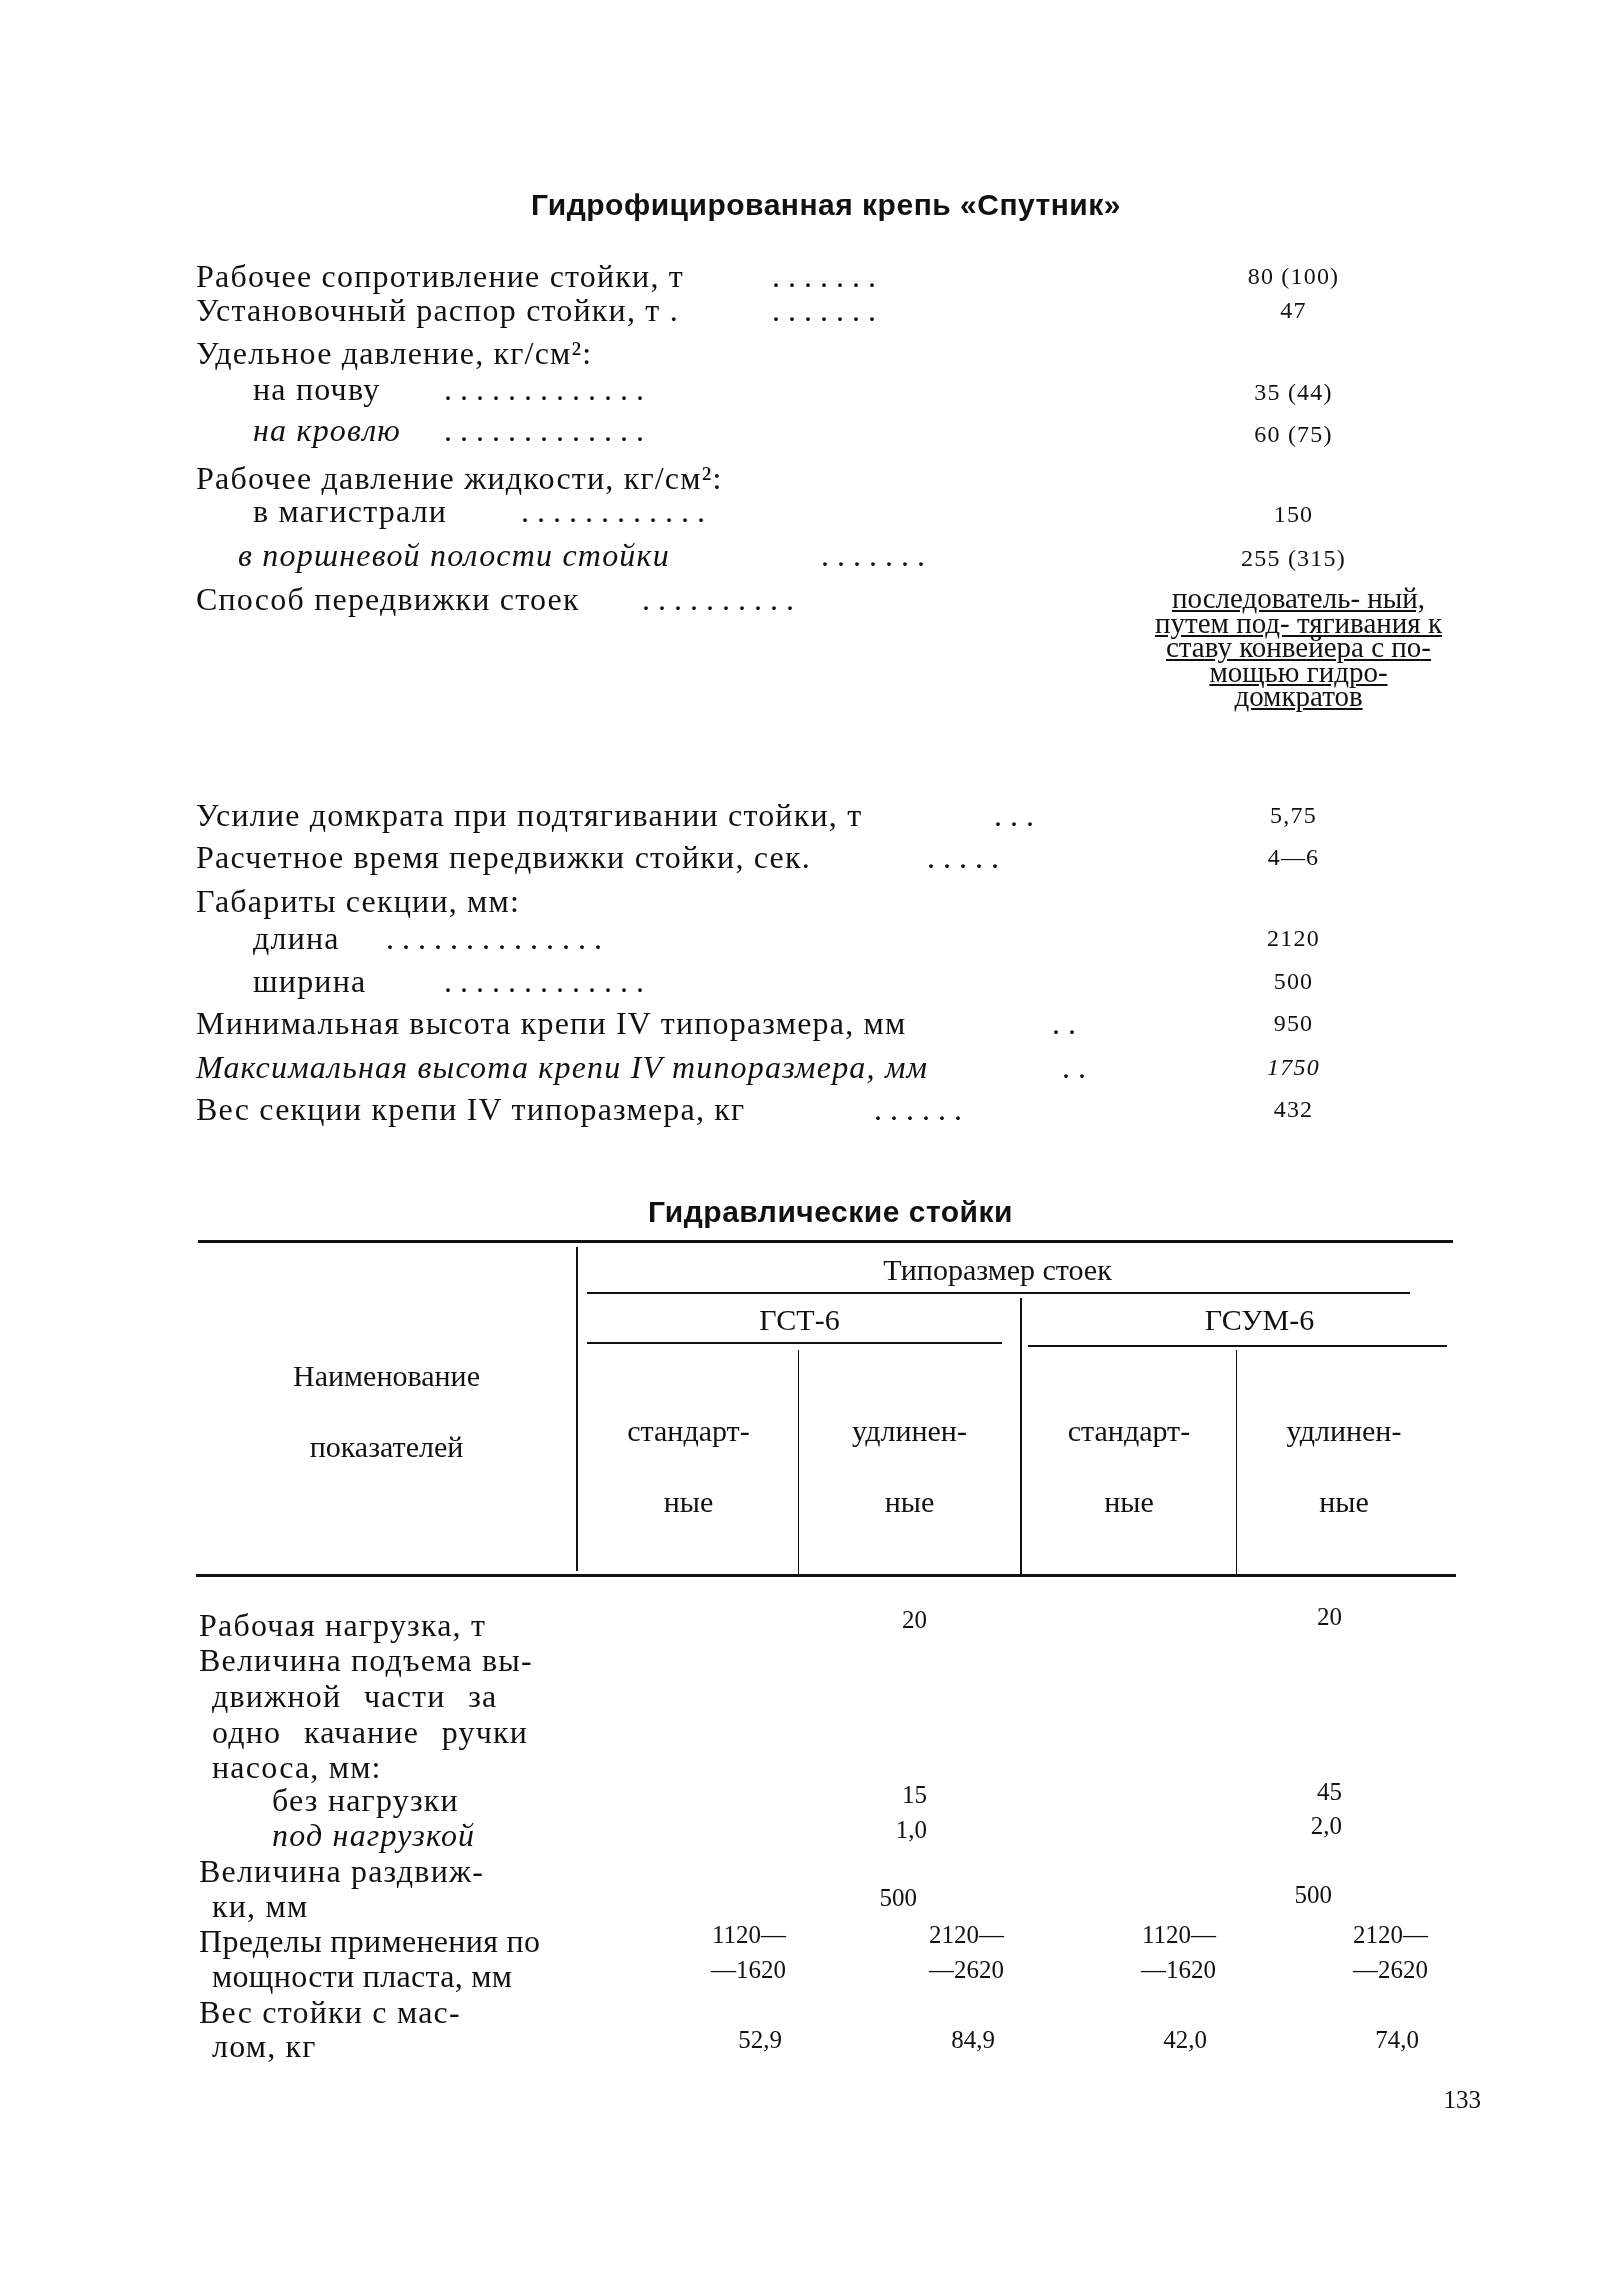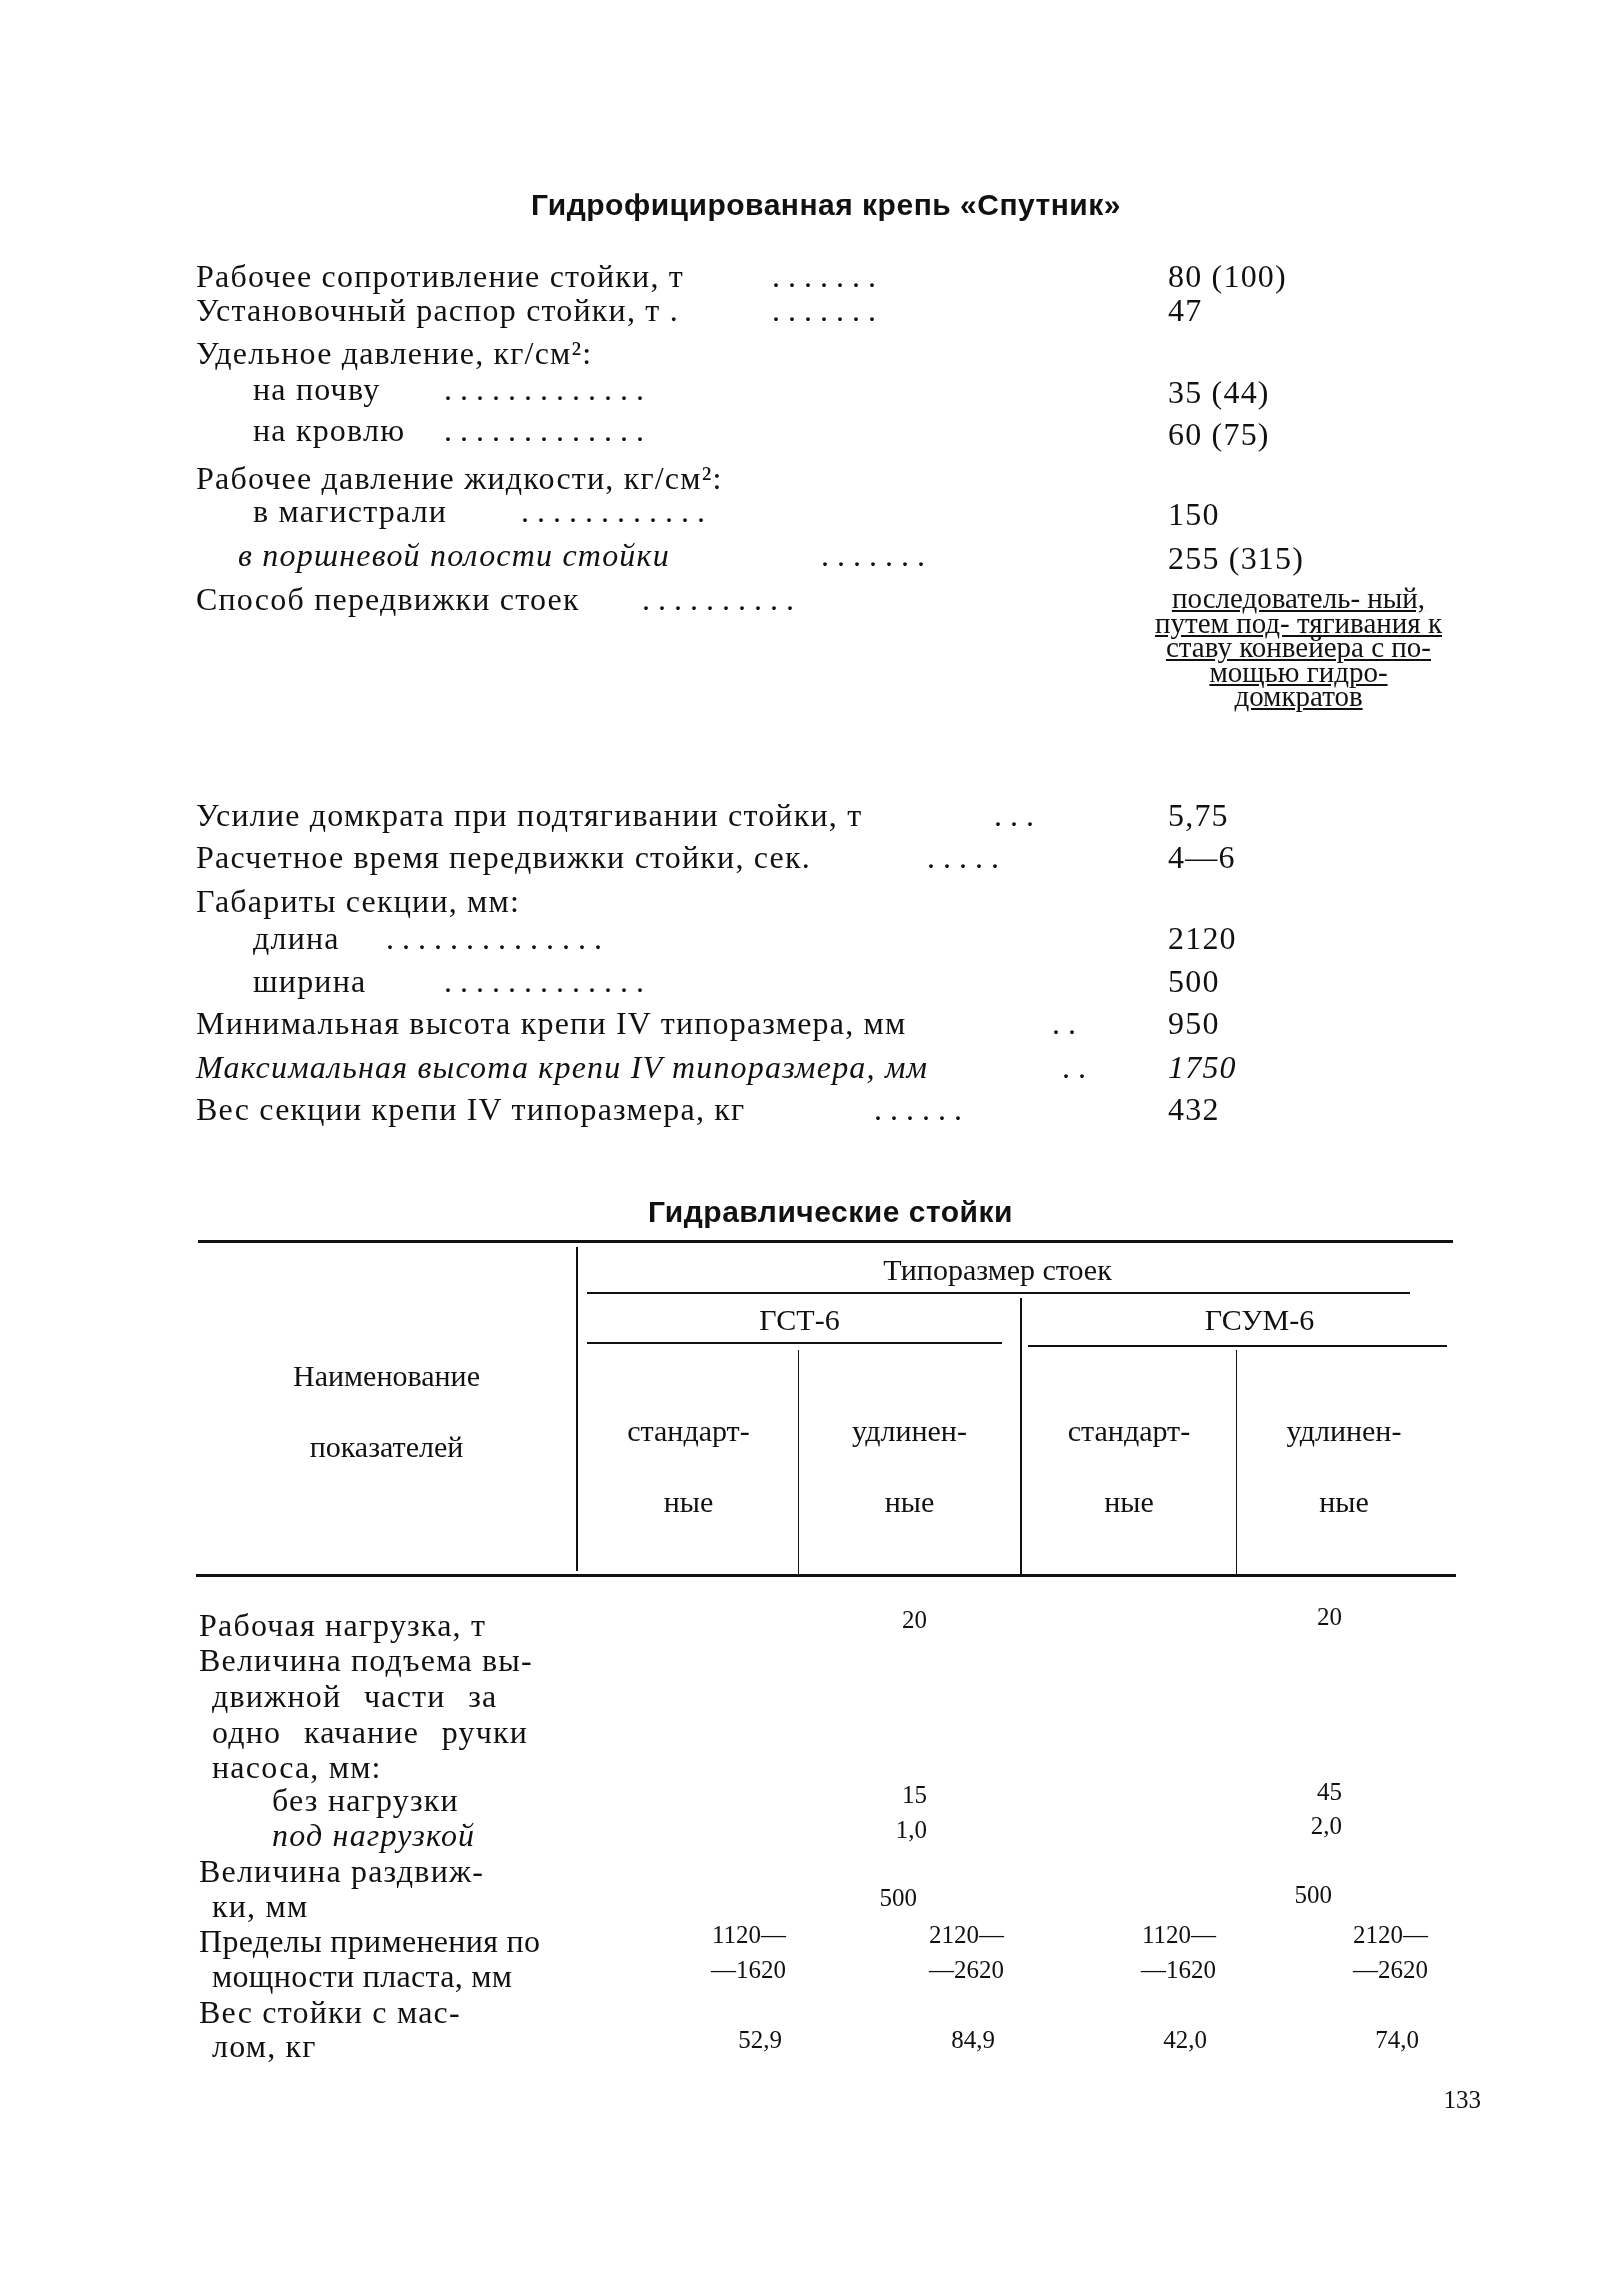--- a/index.html
+++ b/index.html
@@ -3,21 +3,21 @@
 <meta charset="utf-8">
 <style>
   html, body { margin:0; padding:0; background:#ffffff; }
   body { width:1620px; height:2280px; position:relative; overflow:hidden;
          font-family:"Liberation Serif","DejaVu Serif",serif; color:#111; }
   .abs { position:absolute; white-space:nowrap; }
   .title { font-family:"Liberation Sans","DejaVu Sans",sans-serif; font-weight:bold; font-size:30px; letter-spacing:0.5px; }
   .t { font-size:32px; line-height:35px; letter-spacing:1.2px; }
   .it { font-style:italic; }
   .dots { letter-spacing:0; }
-  .val { font-size:32px; width:251px; }
+  .val { font-size:24px; text-align:center; width:251px; }
   .multi { font-size:29px; line-height:24.6px; text-align:center; width:290px; white-space:normal;text-decoration:underline; }
   .rule { position:absolute; background:#111; }
   .hdr { font-size:30px; text-align:center; }
   .cell { font-size:25px; text-align:right; }
 </style>
 </head>
 <body>
 
 <div class="abs title" style="left:512px; top:188px; width:628px; text-align:center;">Гидрофицированная крепь «Спутник»</div>
 
@@ -29,21 +29,21 @@
   <div class="abs t" style="left:196px; top:293px;">Установочный распор стойки, т .</div>
   <div class="abs t dots" style="left:772px; top:293px;">. . . . . . .</div>
   <div class="abs val t" style="left:1168px; top:293px;">47</div>
 
   <div class="abs t" style="left:196px; top:336px;">Удельное давление, кг/см²:</div>
 
   <div class="abs t" style="left:253px; top:372px;">на почву</div>
   <div class="abs t dots" style="left:444px; top:372px;">. . . . . . . . . . . . .</div>
   <div class="abs val t" style="left:1168px; top:375px;">35 (44)</div>
 
-  <div class="abs t" style="left:253px; top:413px;">на кровлю</div>
+  <div class="abs t" style="left:253px; top:413px;font-style:italic;">на кровлю</div>
   <div class="abs t dots" style="left:444px; top:413px;">. . . . . . . . . . . . .</div>
   <div class="abs val t" style="left:1168px; top:417px;">60 (75)</div>
 
   <div class="abs t" style="left:196px; top:461px;">Рабочее давление жидкости, кг/см²:</div>
 
   <div class="abs t" style="left:253px; top:494px;">в магистрали</div>
   <div class="abs t dots" style="left:521px; top:494px;">. . . . . . . . . . . .</div>
   <div class="abs val t" style="left:1168px; top:497px;">150</div>
 
   <div class="abs t it" style="left:238px; top:538px;">в поршневой полости  стойки</div>

